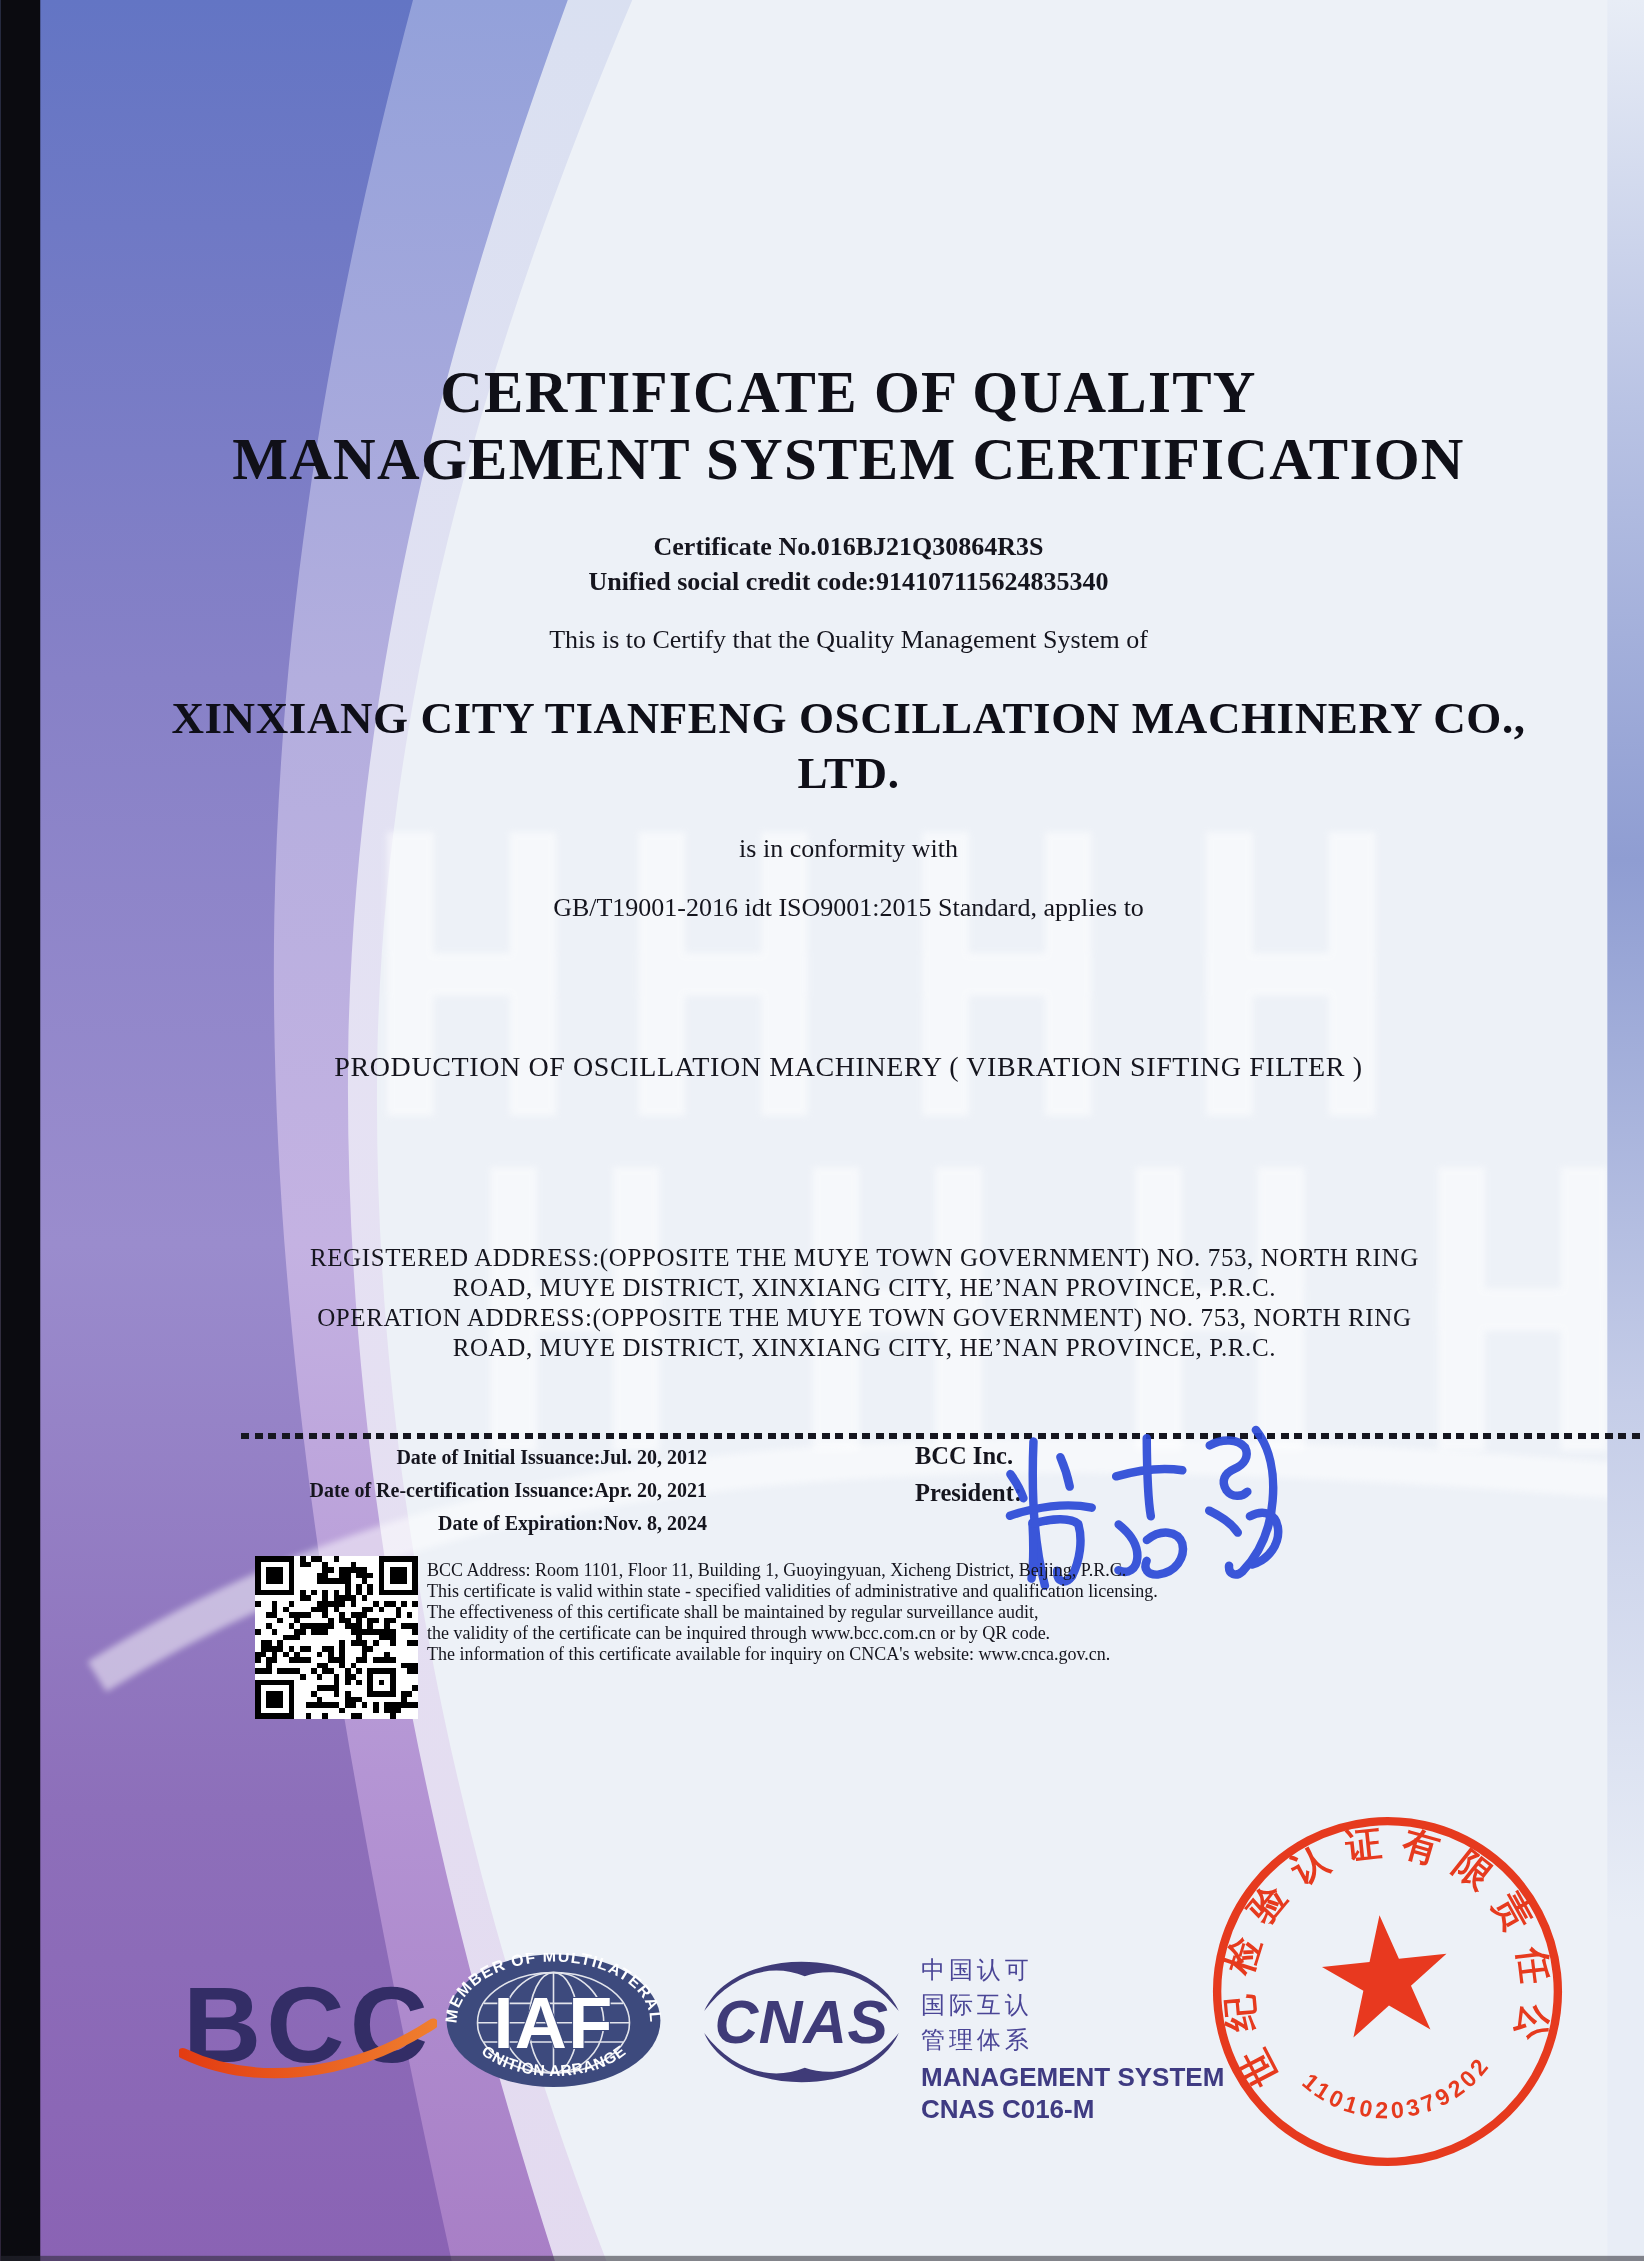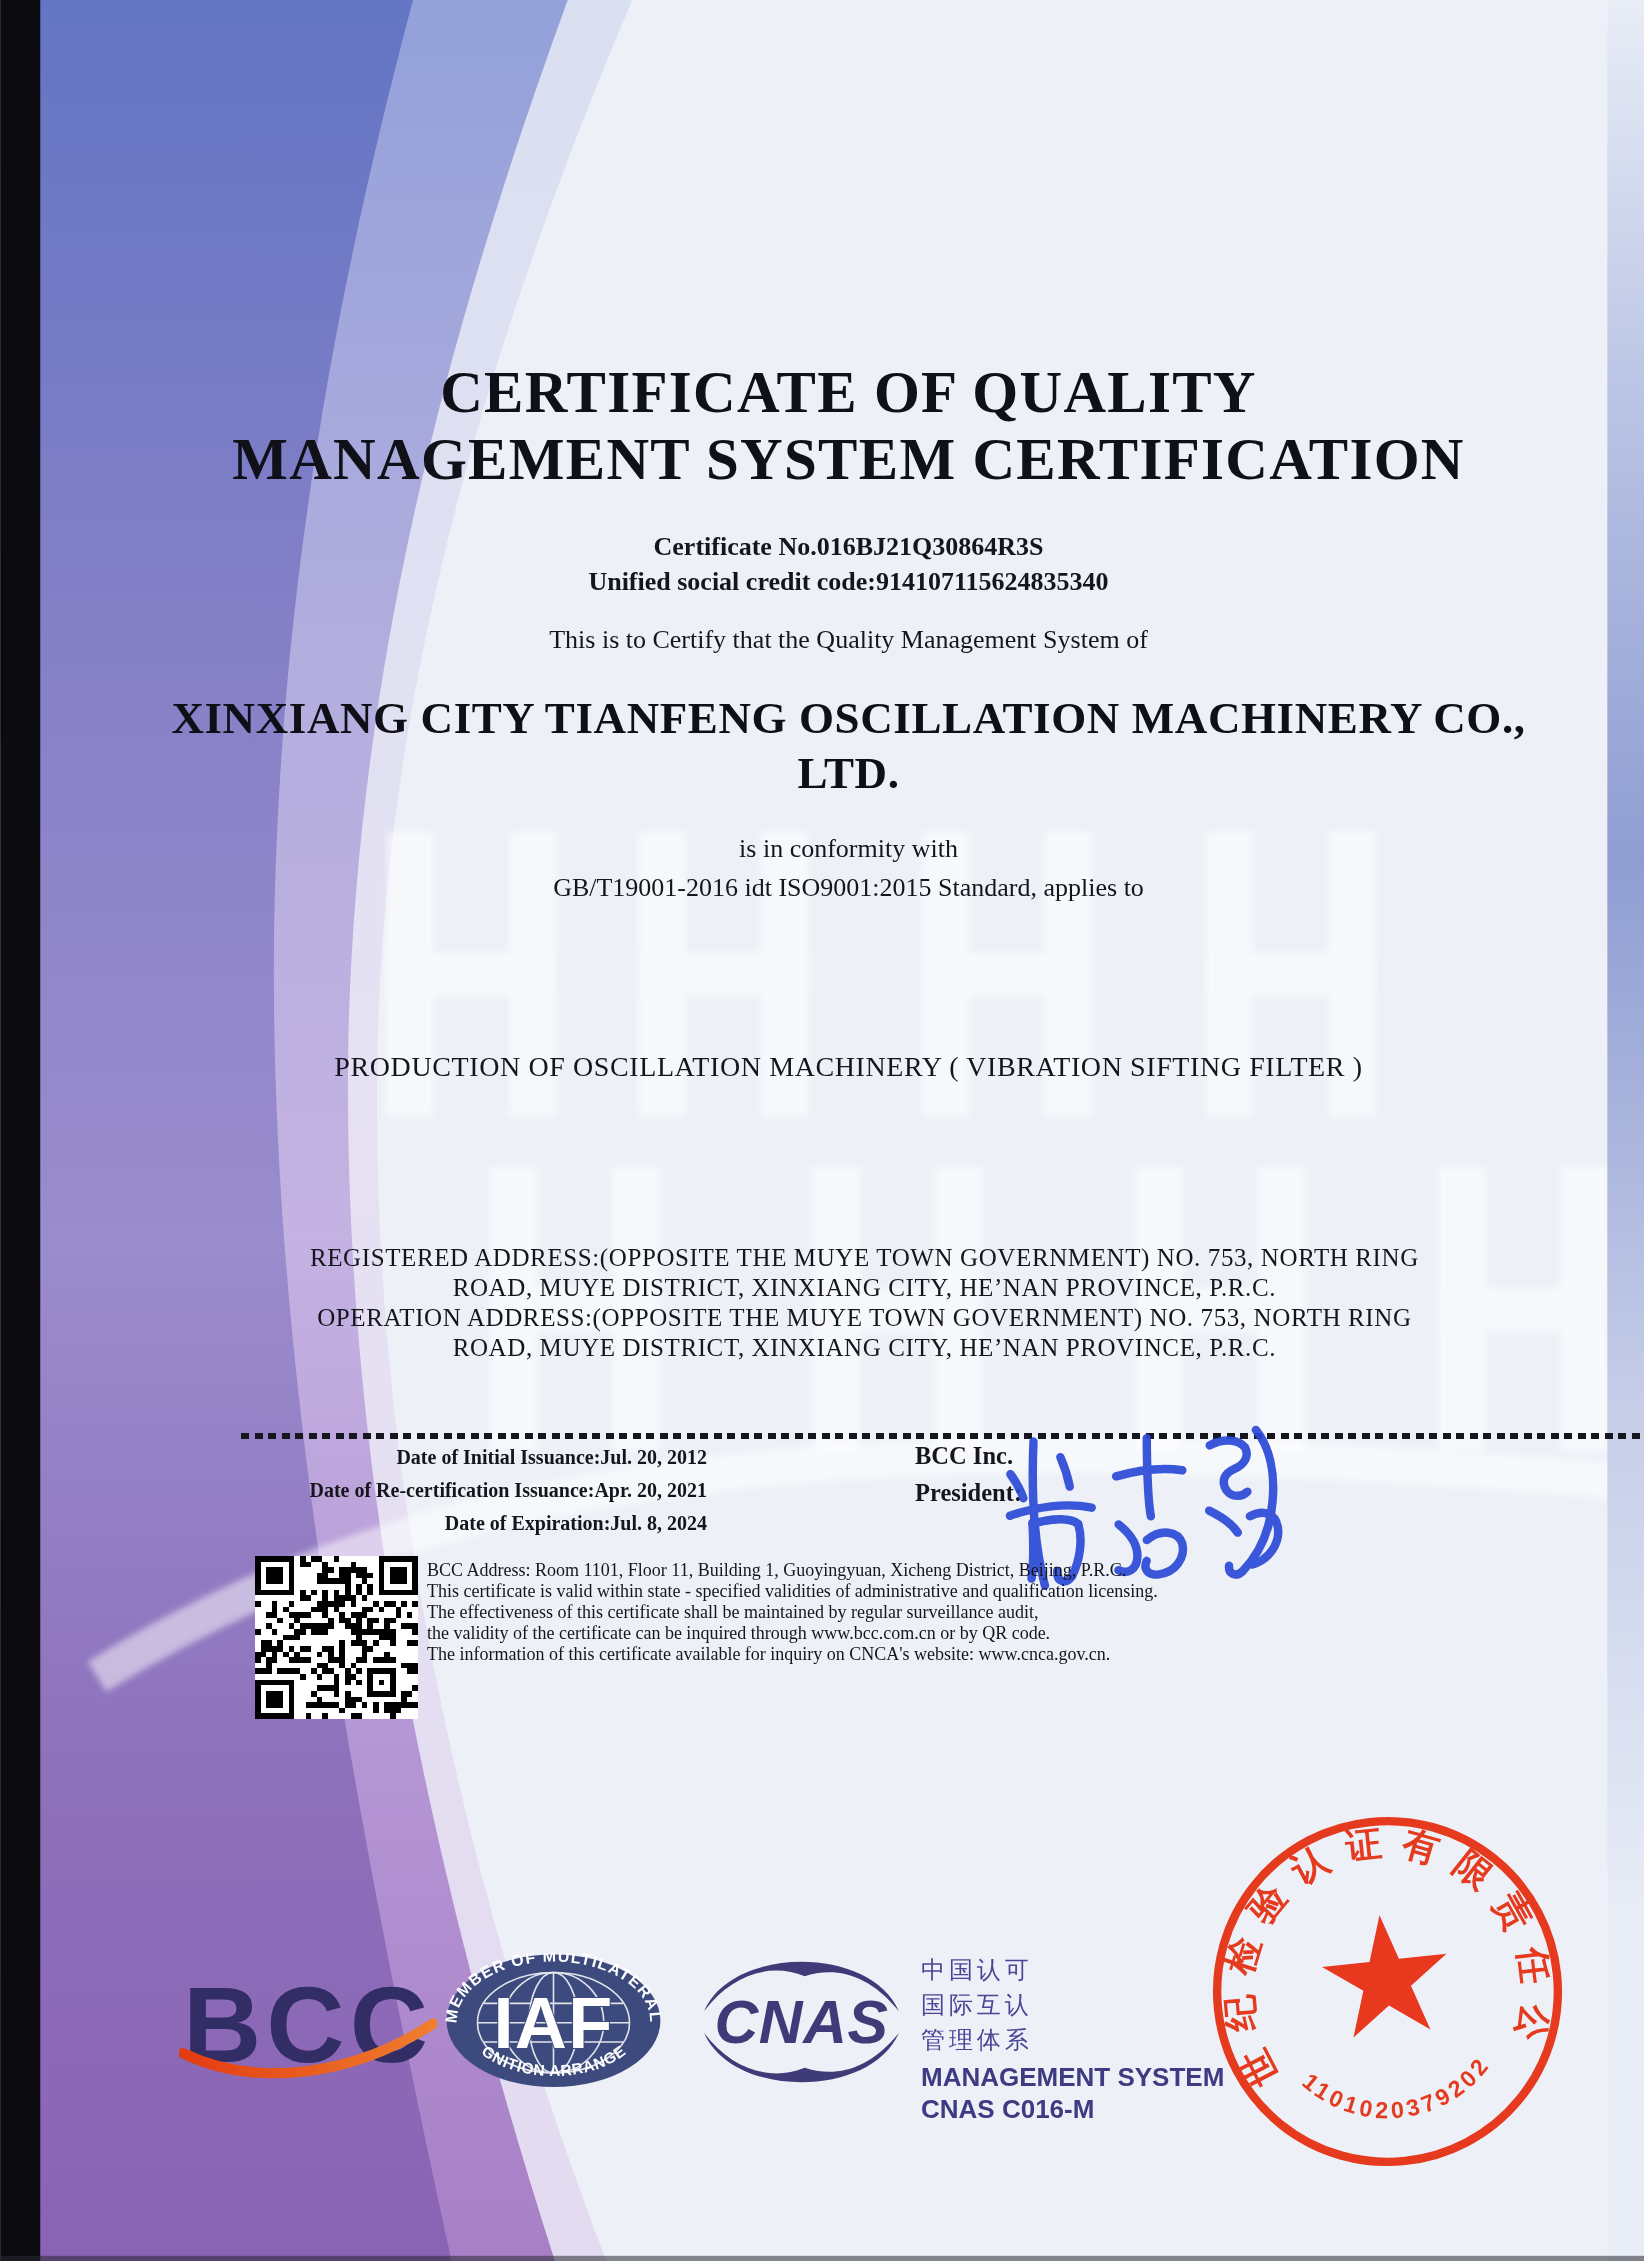--- a/index.html
+++ b/index.html
@@ -145,37 +145,37 @@
   </div>
 
   <div class="ctr certify" style="top:624px;">This is to Certify that the Quality Management System of</div>
 
   <div class="ctr company" style="top:691px;">
     <div>XINXIANG CITY TIANFENG OSCILLATION MACHINERY CO.,</div>
     <div>LTD.</div>
   </div>
 
   <div class="ctr conf" style="top:833px;">is in conformity with</div>
-  <div class="ctr conf" style="top:872px;">GB/T19001-2016 idt ISO9001:2015 Standard, applies to</div>
+  <div class="ctr conf" style="top:892px;">GB/T19001-2016 idt ISO9001:2015 Standard, applies to</div>
 
   <div class="ctr scope" style="top:1050px;">PRODUCTION OF OSCILLATION MACHINERY ( VIBRATION SIFTING FILTER )</div>
 
   <div class="addr" style="top:1243px;">
     <div>REGISTERED ADDRESS:(OPPOSITE THE MUYE TOWN GOVERNMENT) NO. 753, NORTH RING</div>
     <div>ROAD, MUYE DISTRICT, XINXIANG CITY, HE’NAN PROVINCE, P.R.C.</div>
     <div>OPERATION ADDRESS:(OPPOSITE THE MUYE TOWN GOVERNMENT) NO. 753, NORTH RING</div>
     <div>ROAD, MUYE DISTRICT, XINXIANG CITY, HE’NAN PROVINCE, P.R.C.</div>
   </div>
 
   <div class="dotted"></div>
 
   <div class="dates">
     <div>Date of Initial Issuance:Jul. 20, 2012</div>
     <div>Date of Re-certification Issuance:Apr. 20, 2021</div>
-    <div>Date of Expiration:Jul. 8, 2024</div>
+    <div>Date of Expiration:Nov. 8, 2024</div>
   </div>
 
   <div class="issuer">
     <div>BCC Inc.</div>
     <div>President:</div>
   </div>
 
   <svg class="sig" viewBox="0 0 450 280" role="img" aria-label="尚志强">
     <g fill="none" stroke="#2b49d6" stroke-width="13" stroke-linecap="round" stroke-linejoin="round" opacity="0.92">
       <path d="M78,258 C66,200 64,120 72,36"></path>

